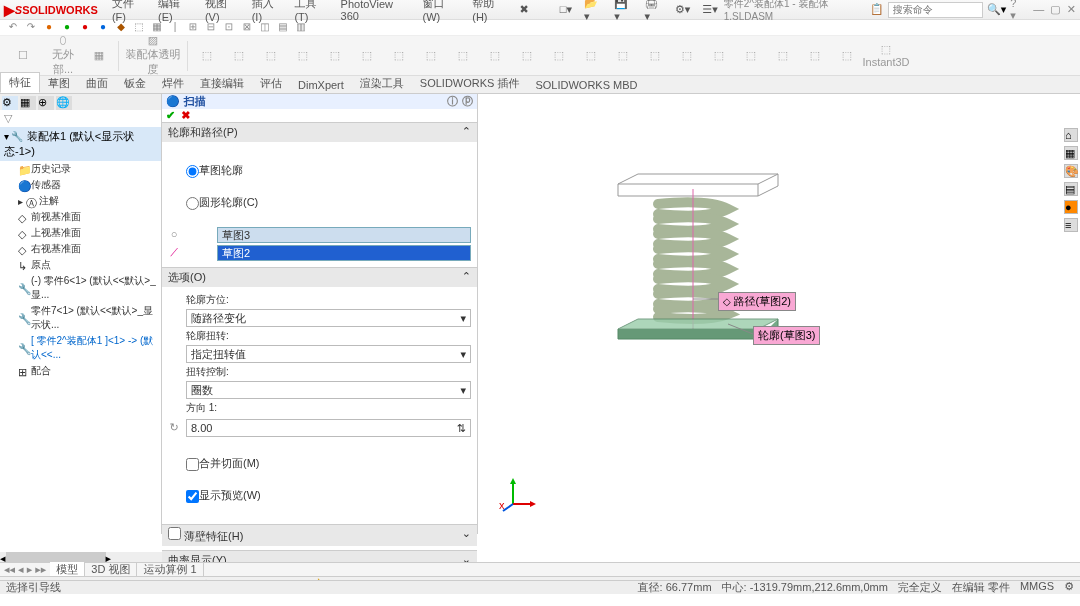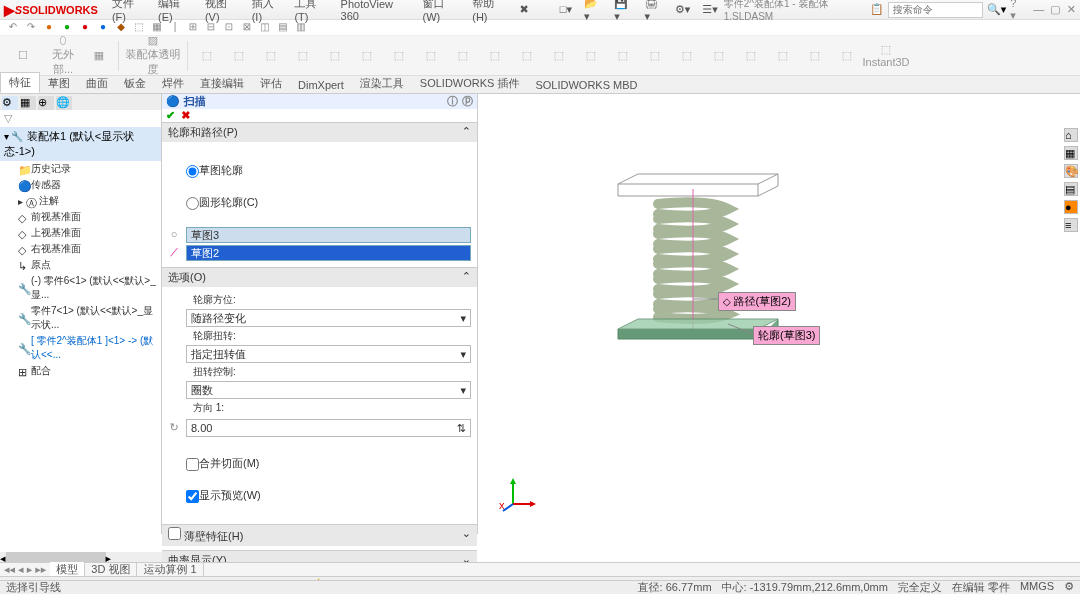--- a/index.html
+++ b/index.html
@@ -35,25 +35,25 @@
 .prop-hdr { height: 18px; background: #e8f0ff; display: flex; align-items: center; padding: 0 4px; font-weight: bold; color: #2050a0; }
 .prop-hdr .icons { margin-left: auto; display: flex; gap: 4px; color: #888; }
 .prop-okrow { height: 16px; display: flex; align-items: center; padding: 0 4px; gap: 6px; }
 .ok { color: #0a0; font-weight: bold; }
 .cancel { color: #d00; font-weight: bold; }
 .prop-section-hdr { background: #e8e8e8; padding: 2px 6px; font-size: 10px; color: #333; display: flex; justify-content: space-between; border-top: 1px solid #ccc; }
 .prop-body { padding: 4px 6px 4px 24px; font-size: 10px; color: #333; }
 .prop-body label { display: flex; align-items: flex-end; margin: 17px 0; }
 .sel-field { display: flex; align-items: center; margin: 2px 0; }
 .sel-ico { width: 16px; height: 14px; margin-left: -20px; margin-right: 4px; text-align: center; color: #888; }
-.sel-input { flex: 1; border: 1px solid #7ab; height: 16px; padding: 0 4px; background: #fff; }
+.sel-input { flex: 1; border: 1px solid #7ab; height: 16px; padding: 0 4px; background: #fff; margin-left: 31px; }
 .sel-input.hl { background: #2060d0; color: #fff; }
 .sel-input.g { background: #cde; }
 .dd { width: 100%; border: 1px solid #bbb; height: 18px; padding: 0 4px; background: #fff; display: flex; align-items: center; justify-content: space-between; margin: 2px 0; }
-.lbl { font-size: 10px; color: #333; margin: 2px 7px; display: block; }
+.lbl { font-size: 10px; color: #333; margin: 2px 0; display: block; }
 .viewport { flex: 1; background: #fff; position: relative; }
 .vp-corner-tr { position: absolute; top: 2px; right: 2px; display: flex; gap: 4px; color: #888; font-size: 10px; }
 .triad { position: absolute; bottom: 18px; left: 20px; }
 .spring-area { position: absolute; left: 80px; top: 70px; width: 260px; height: 200px; }
 .callout { position: absolute; background: #f9a8d4; border: 1px solid #888; padding: 1px 4px; font-size: 10px; white-space: nowrap; }
 .bottombar { position: absolute; bottom: 30px; left: 0; right: 0; height: 14px; background: #f5f5f5; border-top: 1px solid #ccc; display: flex; align-items: center; font-size: 10px; }
 .btab { padding: 0 6px; border-right: 1px solid #ccc; color: #555; }
 .btab.active { background: #fff; }
 .sketchbar { position: absolute; bottom: 14px; left: 0; right: 0; height: 16px; background: #f0f0f0; border-top: 1px solid #ccc; display: flex; align-items: center; gap: 6px; padding: 0 6px; color: #888; font-size: 10px; }
 .status { position: absolute; bottom: 12px; left: 0; right: 0; height: 14px; background: #eee; border-top: 1px solid #ccc; display: flex; align-items: center; font-size: 10px; padding: 0 6px; color: #555; }

